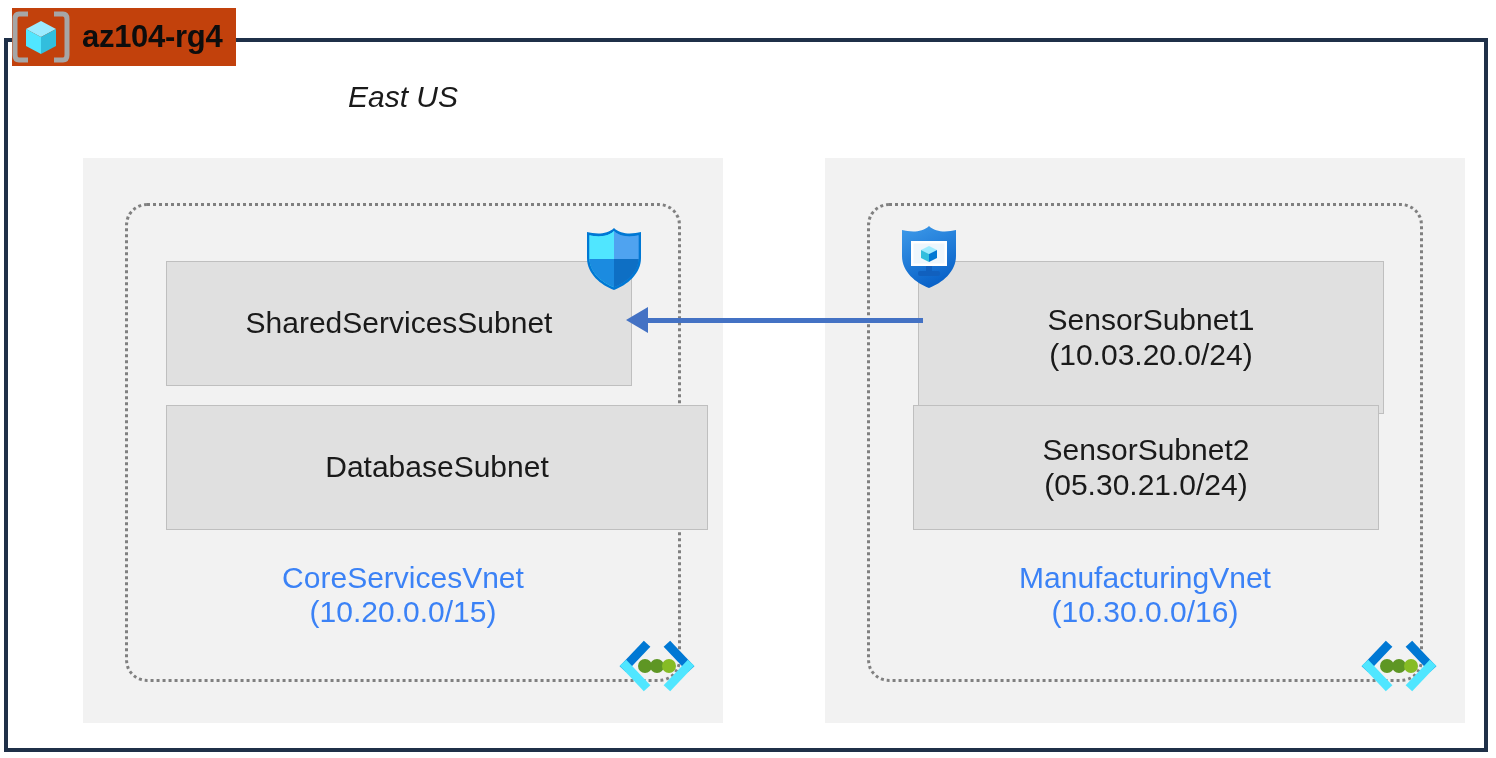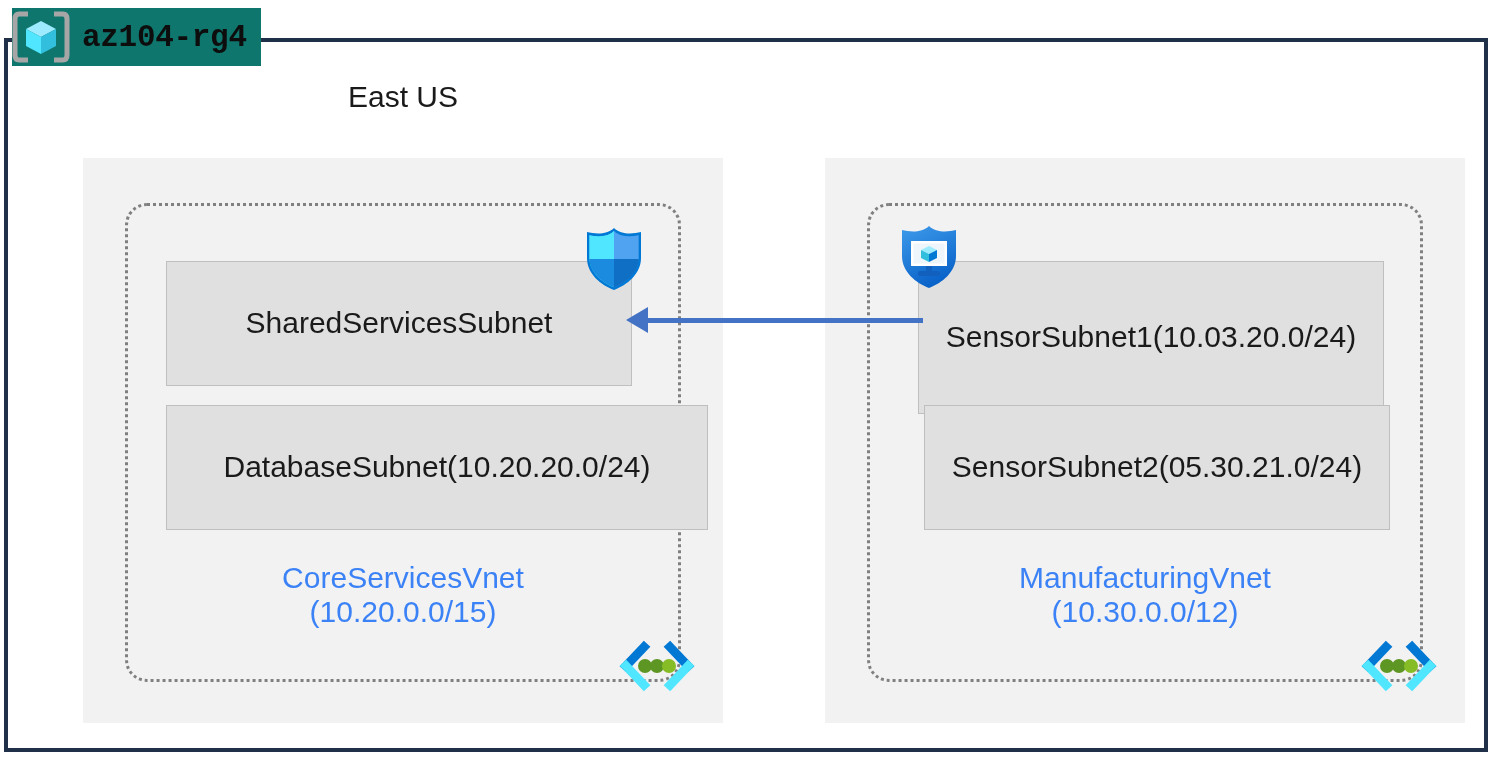--- a/index.html
+++ b/index.html
@@ -28,24 +28,23 @@
     border: 4px solid #1F3048;
     box-sizing: border-box;
   }
   .rg-header {
     position: absolute;
     left: 12px;
     top: 8px;
     height: 58px;
     display: flex;
     align-items: center;
-    background: #0f766e;
+    background: #c2410c;
     padding-right: 14px;
     z-index: 6;
-    font-family: Liberation Mono, monospace;
   }
   .rg-icon {
     width: 58px;
     height: 52px;
     position: relative;
     flex: 0 0 auto;
   }
   .rg-title {
     font-size: 31px;
     font-weight: bold;
@@ -90,21 +89,21 @@
     white-space: nowrap;
   }
 
   
   .subnet {
     position: absolute;
     background: #E0E0E0;
     border: 1px solid #BFBFBF;
     box-sizing: border-box;
     display: flex;
-    flex-direction: row;
+    flex-direction: column;
     align-items: center;
     justify-content: center;
   }
   .subnet-name, .subnet-cidr {
     font-size: 30px;
     line-height: 1.14;
     color: #1a1a1a;
     white-space: nowrap;
   }
 
@@ -149,35 +148,34 @@
         <path d="M42 3 L51 3 Q55 3 55 8 L55 44 Q55 49 51 49 L42 49" fill="none" stroke="#A6A6A6" stroke-width="5"></path>
 
         <polygon points="29,10 44,18 29,26 14,18" fill="#9CEBFF"></polygon>
         <polygon points="14,18 29,26 29,43 14,35" fill="#50E6FF"></polygon>
         <polygon points="29,26 44,18 44,35 29,43" fill="#32BEDD"></polygon>
       </svg>
     </span>
     <span class="rg-title">az104-rg4</span>
   </div>
 
-  <div class="region" style="left:83px; width:640px;">
+  <div class="region" style="left:83px; width:640px;font-style:italic;">
     <div class="region-label">East US</div>
   </div>
 
   <div class="region-box" style="left:83px; top:158px; width:640px; height:565px;"></div>
 
   <div class="vnet" style="left:125px; top:203px; width:556px; height:479px;">
 
     <div class="subnet" style="left:38px; top:55px; width:466px; height:125px;">
       <span class="subnet-name">SharedServicesSubnet</span>
     </div>
 
     <div class="subnet" style="left:38px; top:199px; width:542px; height:125px;">
       <span class="subnet-name">DatabaseSubnet</span>
-      <span class="subnet-cidr">(10.20.20.0/24)</span>
     </div>
 
     <div class="vnet-label" style="top:355px;">
       <span>CoreServicesVnet</span><br>
       <span>(10.20.0.0/15)</span>
     </div>
 
     <span class="vnet-badge" style="right:-18px; bottom:-22px;">
       <svg width="78" height="62" viewBox="0 0 78 62">
         <g stroke-linecap="square">
@@ -209,28 +207,28 @@
 
   <div class="region-box" style="left:825px; top:158px; width:640px; height:565px;"></div>
 
   <div class="vnet" style="left:867px; top:203px; width:556px; height:479px;">
 
     <div class="subnet" style="left:48px; top:55px; width:466px; height:153px;">
       <span class="subnet-name">SensorSubnet1</span>
       <span class="subnet-cidr">(10.03.20.0/24)</span>
     </div>
 
-    <div class="subnet" style="left:54px; top:199px; width:466px; height:125px;">
+    <div class="subnet" style="left:43px; top:199px; width:466px; height:125px;">
       <span class="subnet-name">SensorSubnet2</span>
       <span class="subnet-cidr">(05.30.21.0/24)</span>
     </div>
 
     <div class="vnet-label" style="top:355px;text-align:center;">
       <span>ManufacturingVnet</span><br>
-      <span>(10.30.0.0/12)</span>
+      <span>(10.30.0.0/16)</span>
     </div>
 
     <span class="vnet-badge" style="right:-18px; bottom:-22px;">
       <svg width="78" height="62" viewBox="0 0 78 62">
         <g stroke-linecap="square">
           <path d="M26 12 L8 31" stroke="#0078D4" stroke-width="9"></path>
           <path d="M8 31 L26 50" stroke="#50E6FF" stroke-width="9"></path>
           <path d="M52 12 L70 31" stroke="#0078D4" stroke-width="9"></path>
           <path d="M70 31 L52 50" stroke="#50E6FF" stroke-width="9"></path>
         </g>

